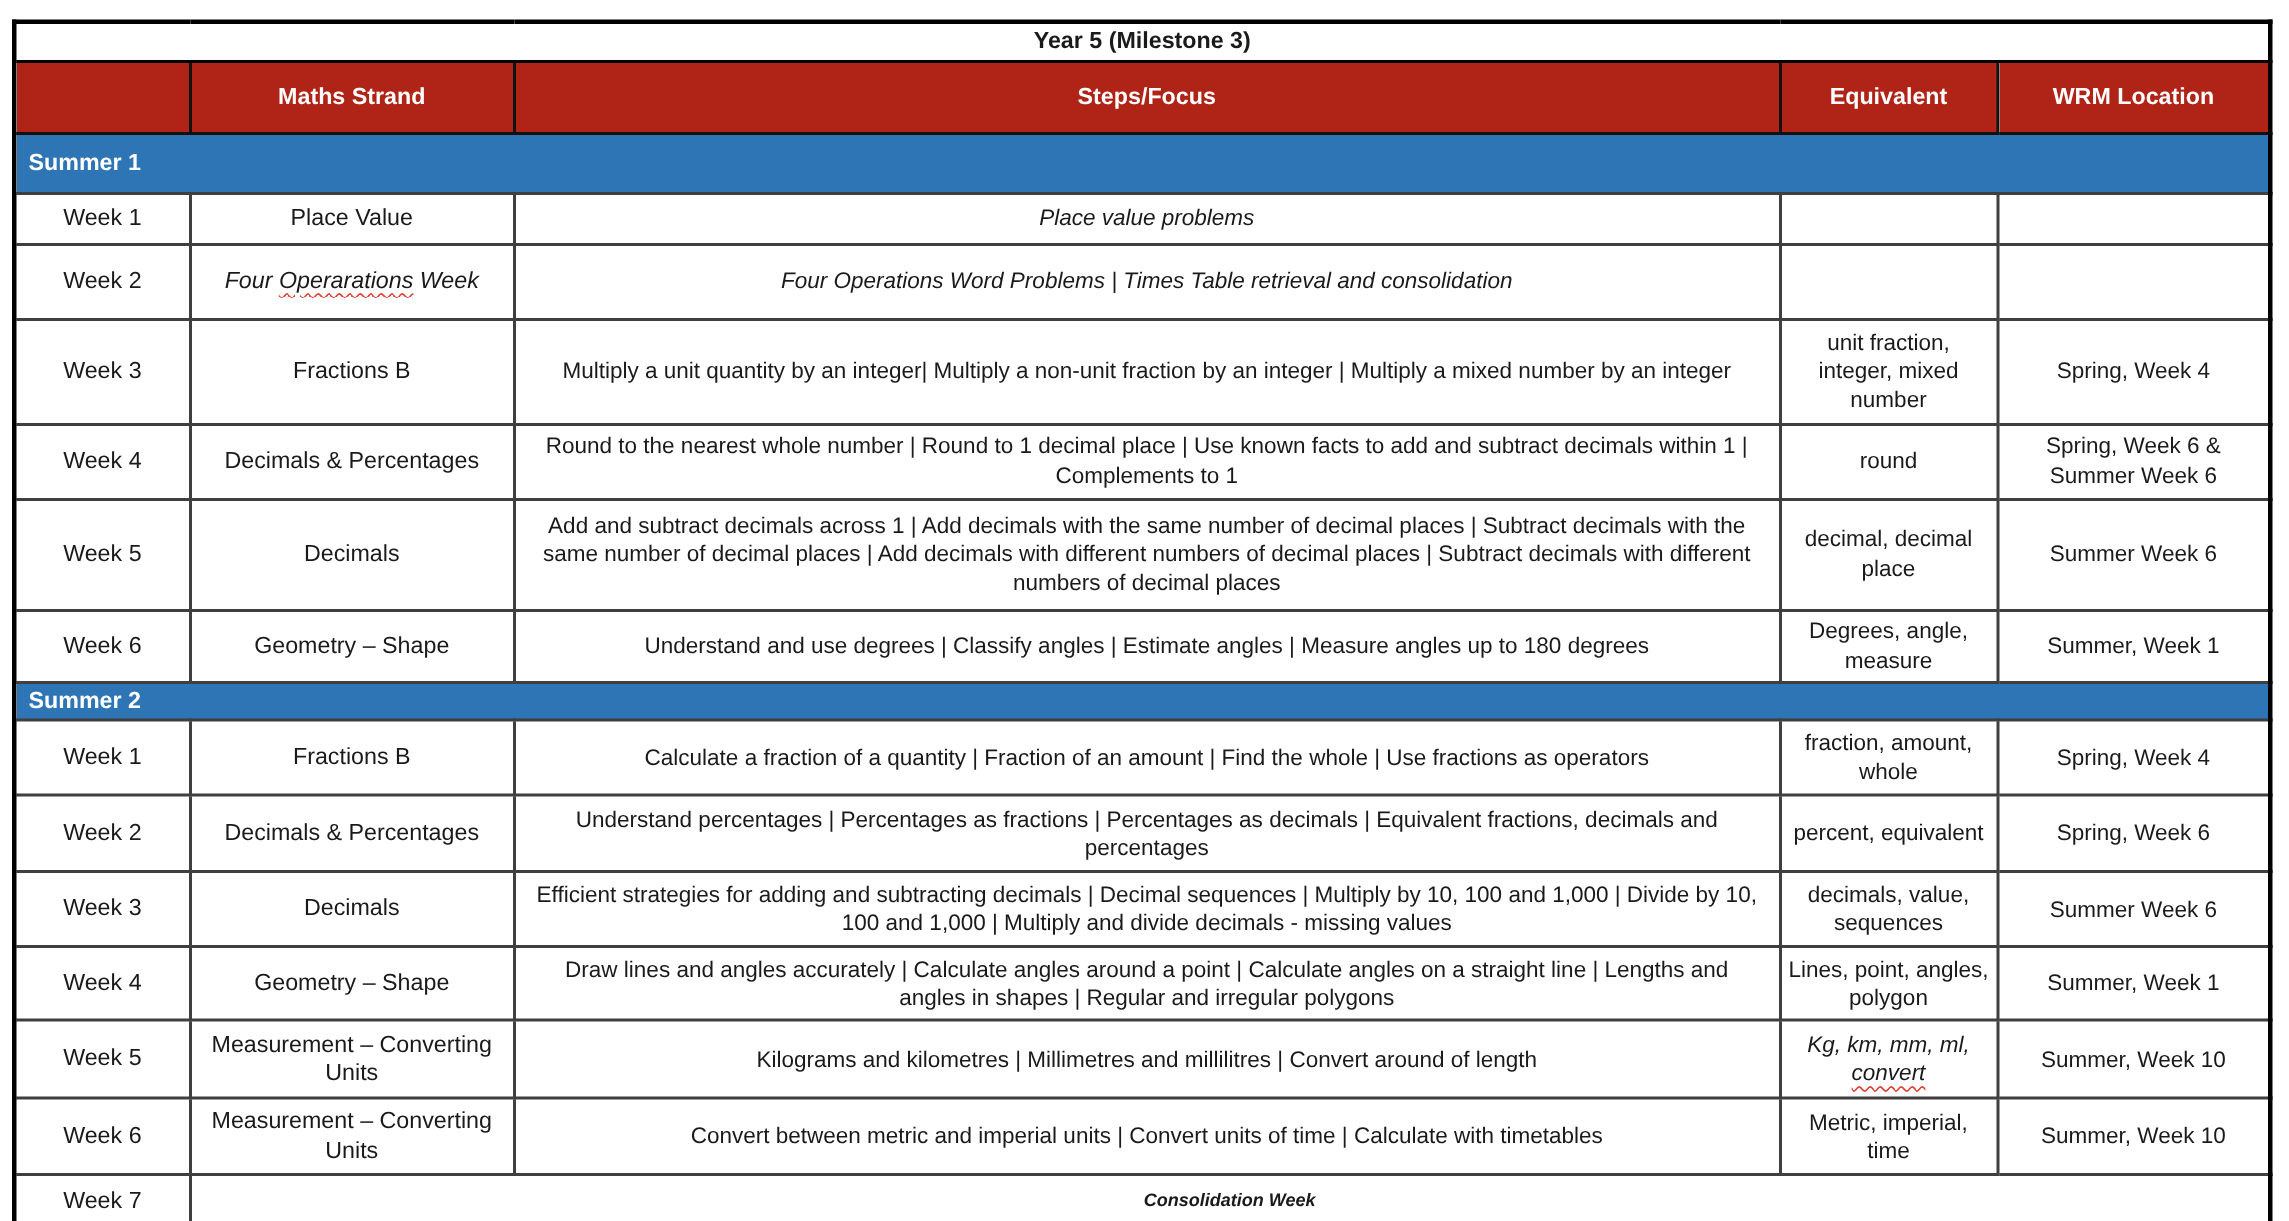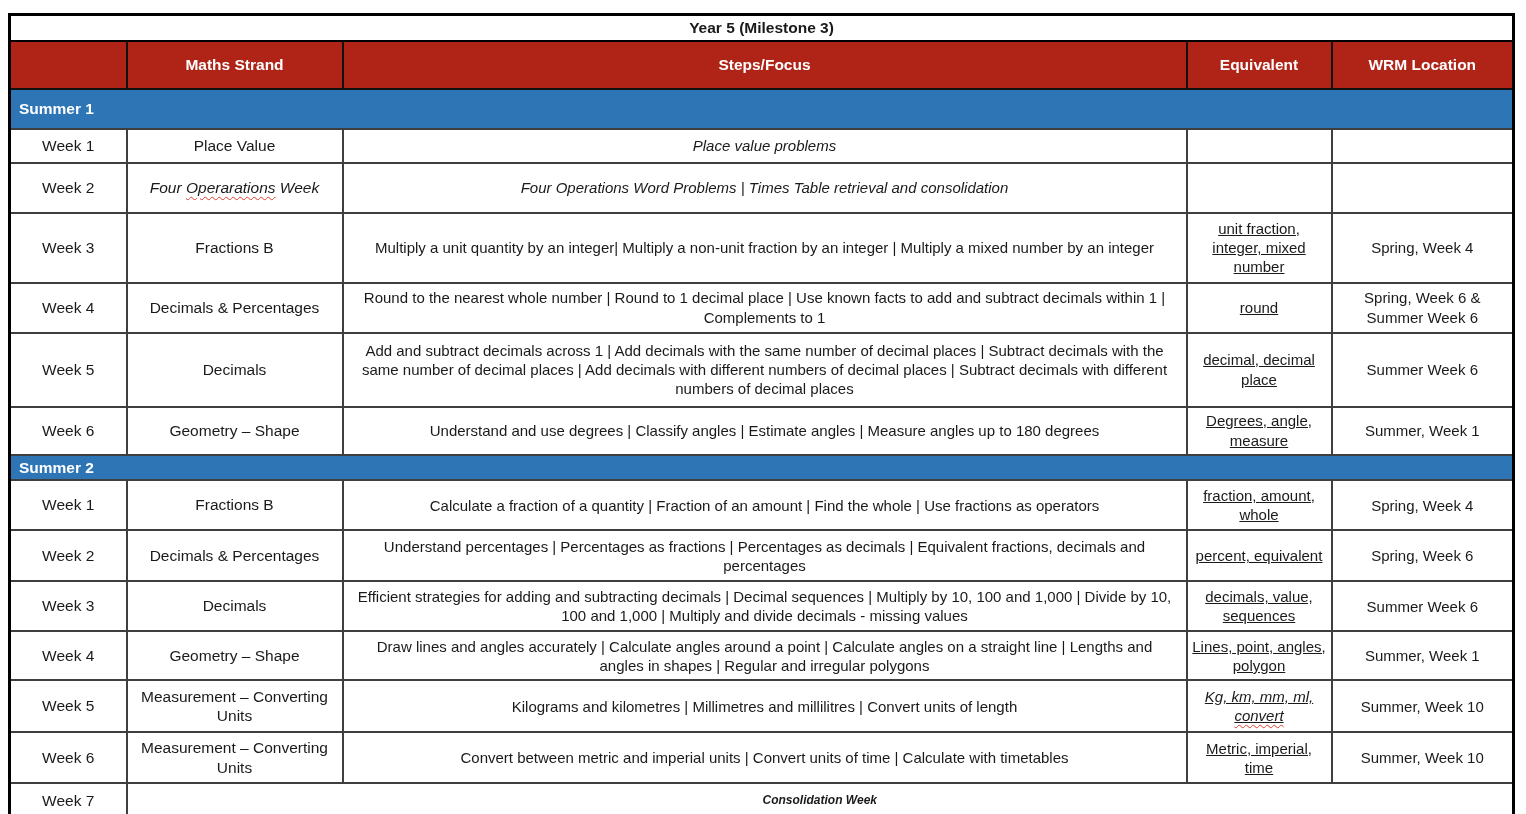--- a/index.html
+++ b/index.html
@@ -60,21 +60,21 @@
     font-weight: bold;
     font-size: 15.5px;
     text-align: left;
     padding-left: 8px;
     border-left: none;
     border-right: none;
   }
   td.cell-week { font-size: 15.5px; }
   td.cell-strand { font-size: 15.5px; }
   td.cell-steps { font-size: 15px; padding: 2px 10px; }
-  td.cell-vocab { font-size: 15px; padding: 2px 4px; text-decoration: underline; }
+  td.cell-vocab { font-size: 15px; padding: 2px 4px; }
   td.cell-wrm { font-size: 15px; padding: 2px 6px; }
   td.consolidation {
     font-weight: bold;
     font-style: italic;
     font-size: 12px;
   }
   .italic { font-style: italic; }
   .squiggle {
     text-decoration-line: underline;
     text-decoration-style: wavy;
@@ -181,21 +181,21 @@
         <tr style="height: 49px;">
           <td class="cell-week">Week 4</td>
           <td class="cell-strand"><span>Geometry – Shape</span></td>
           <td class="cell-steps"><span>Draw lines and angles accurately | Calculate angles around a point | Calculate angles on a straight line | Lengths and angles in shapes | Regular and irregular polygons</span></td>
           <td class="cell-vocab"><span>Lines, point, angles, polygon</span></td>
           <td class="cell-wrm">Summer, Week 1</td>
         </tr>
         <tr style="height: 52px;">
           <td class="cell-week">Week 5</td>
           <td class="cell-strand"><span>Measurement – Converting Units</span></td>
-          <td class="cell-steps"><span>Kilograms and kilometres | Millimetres and millilitres | Convert units of length</span></td>
+          <td class="cell-steps"><span>Kilograms and kilometres | Millimetres and millilitres | Convert around of length</span></td>
           <td class="cell-vocab italic"><span>Kg, km, mm, ml, </span><span class="squiggle">convert</span></td>
           <td class="cell-wrm">Summer, Week 10</td>
         </tr>
         <tr style="height: 51px;">
           <td class="cell-week">Week 6</td>
           <td class="cell-strand"><span>Measurement – Converting Units</span></td>
           <td class="cell-steps"><span>Convert between metric and imperial units | Convert units of time | Calculate with timetables</span></td>
           <td class="cell-vocab"><span>Metric, imperial, time</span></td>
           <td class="cell-wrm">Summer, Week 10</td>
         </tr>

